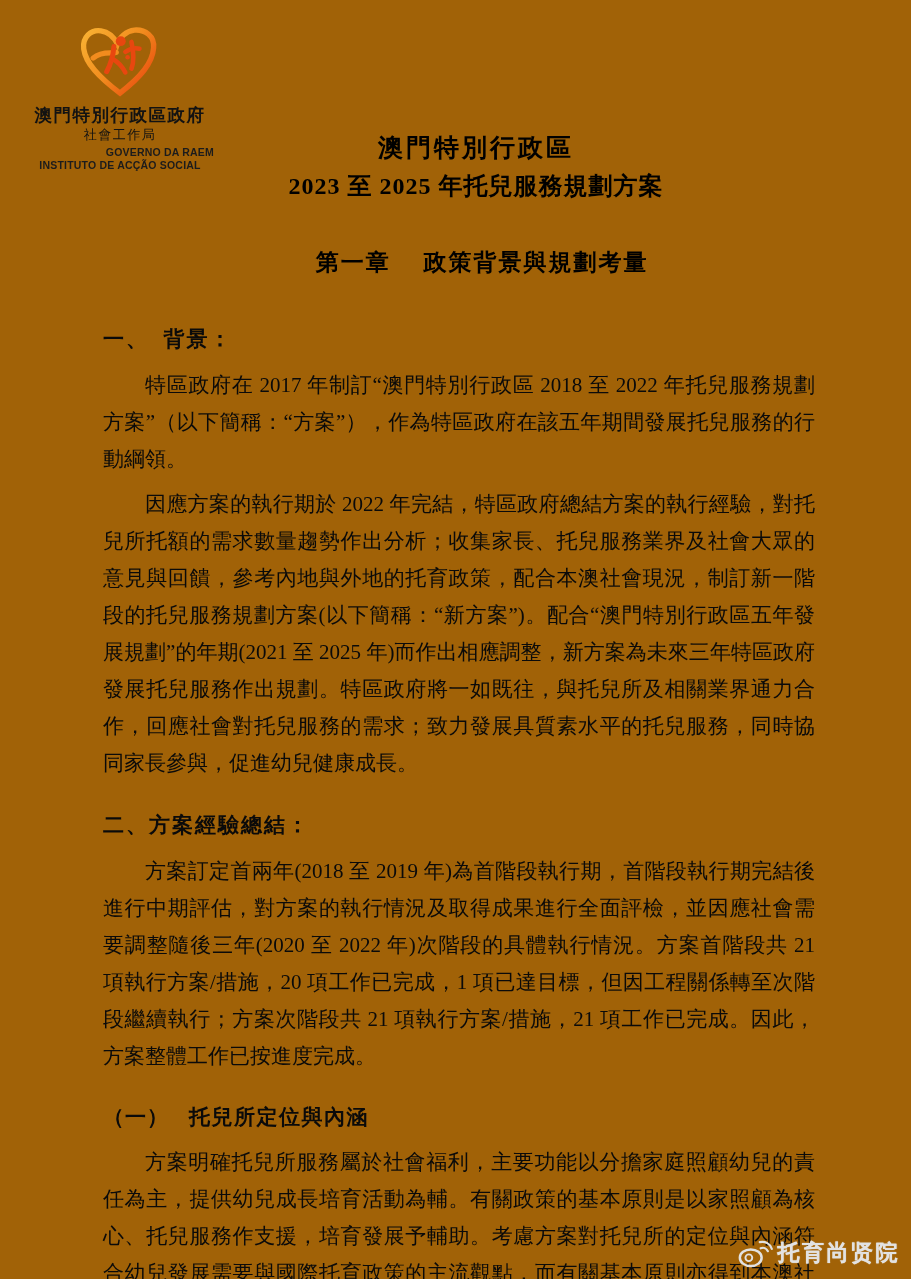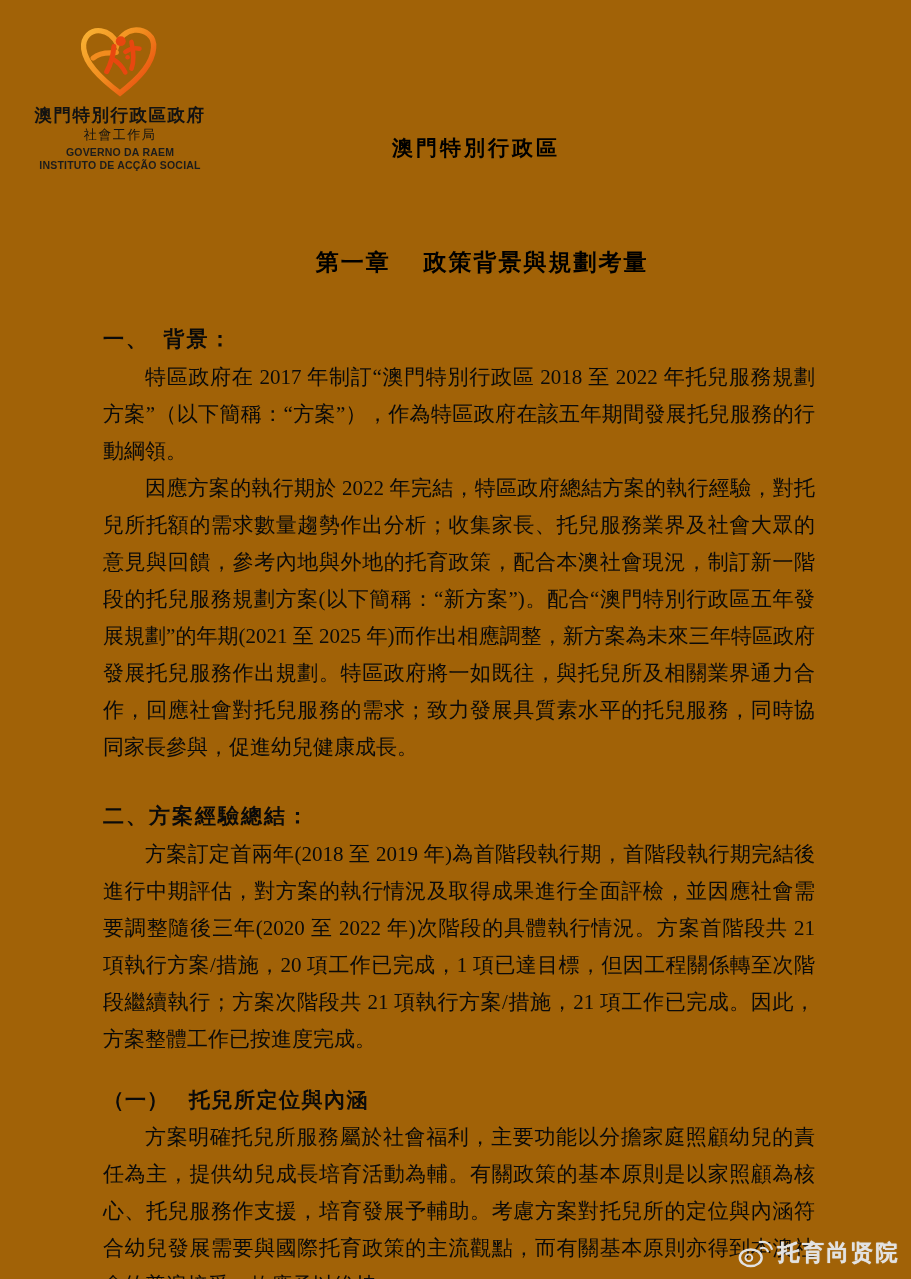--- a/index.html
+++ b/index.html
@@ -11,39 +11,39 @@
 
   
   .logo-block {
     position:absolute; left:26px; top:20px; width:188px; text-align:center;
     font-family:"Liberation Sans","DejaVu Sans",sans-serif;
   }
   .logo-heart { display:block; margin:2px auto 5px auto; }
   .org-zh1 { font-size:17.5px; font-weight:bold; letter-spacing:1.5px; line-height:20px; white-space:nowrap; color:#121212; }
   .org-zh2 { font-size:13px;   font-weight:normal; letter-spacing:1.5px; line-height:19px; white-space:nowrap; color:#121212; }
   .org-pt1, .org-pt2 { font-size:10.5px; font-weight:bold; letter-spacing:0.2px; line-height:12.5px; white-space:nowrap; color:#1c1c1c; }
-  .org-pt1 { margin-top:2px; }
+  .org-pt1 { margin-top:2px;text-align:right; }
 
   
   .title-block { position:absolute; left:95px; top:129px; width:762px; text-align:center; font-weight:bold; }
-  .title-line1 { font-size:21px; line-height:38px; letter-spacing:3px; }
+  .title-line1 { font-size:25px; line-height:38px; letter-spacing:3px; }
   .title-line2 { font-size:24px; line-height:38px; letter-spacing:1px; }
   .chapter {
     position:absolute; left:101px; top:244px; width:762px; text-align:center;
     font-weight:bold; font-size:23px; line-height:38px; letter-spacing:2px;
   }
 
   
   .doc-body {
     position:absolute; left:103px; top:322px; width:712px;
     font-size:21px; line-height:37px; text-align:justify; color:#0a0a0a;
   }
   .sec-heading { font-weight:bold; letter-spacing:2px; line-height:37px;font-family:Liberation Mono, monospace; }
-  .sec-heading.second { margin-top:33px; }
-  .doc-body p { margin:0 0 0 0; text-indent:2em; }
+  .sec-heading.second { margin-top:26px; }
+  .doc-body p { margin:8px 0 0 0; text-indent:2em; }
   .sub-heading { font-weight:bold; margin-top:24px; line-height:37px; }
   .sub-num { letter-spacing:1px; margin-right:20px; }
   .sub-title { letter-spacing:1.5px; }
 
   
   .watermark {
     position:absolute; right:11px; bottom:11px;
     display:flex; align-items:center; gap:5px;
     font-family:"Liberation Sans","DejaVu Sans",sans-serif;
     font-weight:bold; font-size:22px; letter-spacing:2.5px;
@@ -75,20 +75,21 @@
       <circle cx="65" cy="45" r="3" fill="#E8470F"></circle>
     </svg>
     <div class="org-zh1">澳門特別行政區政府</div>
     <div class="org-zh2">社會工作局</div>
     <div class="org-pt1">GOVERNO DA RAEM</div>
     <div class="org-pt2">INSTITUTO DE ACÇÃO SOCIAL</div>
   </div>
 
   <div class="title-block">
     <div class="title-line1">澳門特別行政區</div>
+    <div class="title-line2">2023 至 2025 年托兒服務規劃方案</div>
   </div>
 
   <div class="chapter">第一章　 政策背景與規劃考量</div>
 
   <div class="doc-body">
 
     <div class="sec-heading">一、 背景：</div>
     <p>特區政府在 2017 年制訂“澳門特別行政區 2018 至 2022 年托兒服務規劃方案”（以下簡稱：“方案”），作為特區政府在該五年期間發展托兒服務的行動綱領。</p>
     <p>因應方案的執行期於 2022 年完結，特區政府總結方案的執行經驗，對托兒所托額的需求數量趨勢作出分析；收集家長、托兒服務業界及社會大眾的意見與回饋，參考內地與外地的托育政策，配合本澳社會現況，制訂新一階段的托兒服務規劃方案(以下簡稱：“新方案”)。配合“澳門特別行政區五年發展規劃”的年期(2021 至 2025 年)而作出相應調整，新方案為未來三年特區政府發展托兒服務作出規劃。特區政府將一如既往，與托兒所及相關業界通力合作，回應社會對托兒服務的需求；致力發展具質素水平的托兒服務，同時協同家長參與，促進幼兒健康成長。</p>
 

